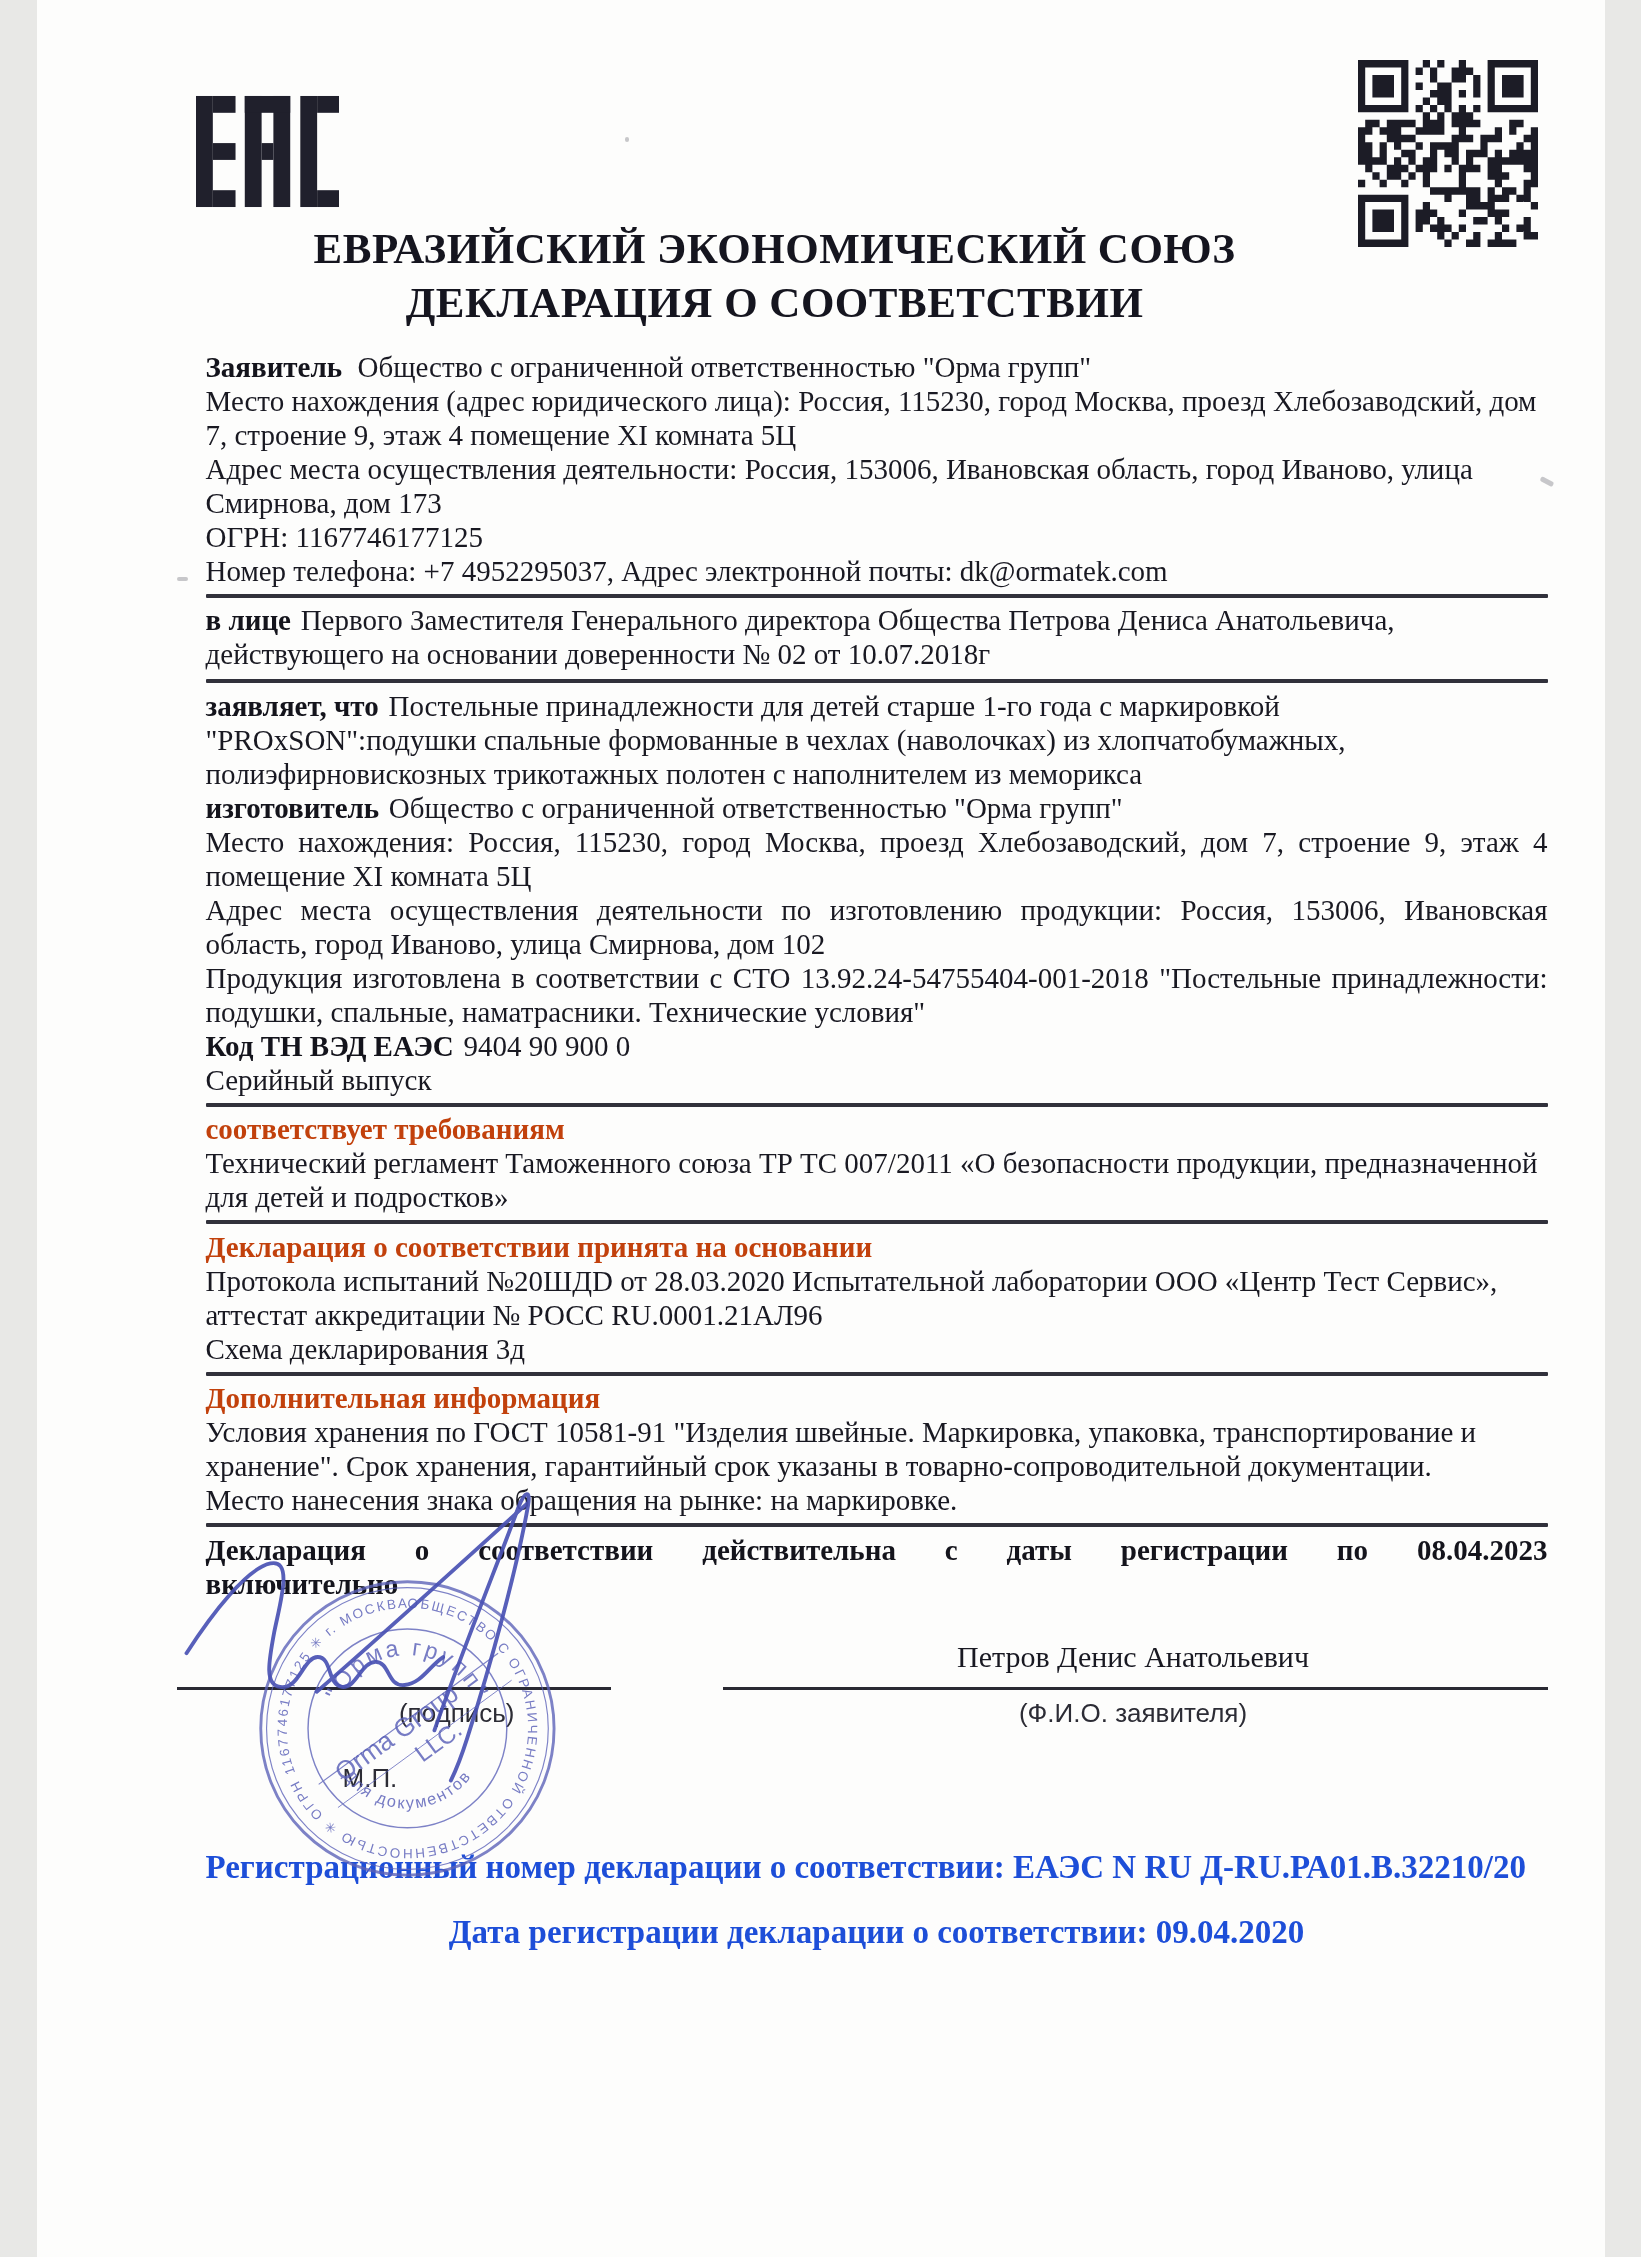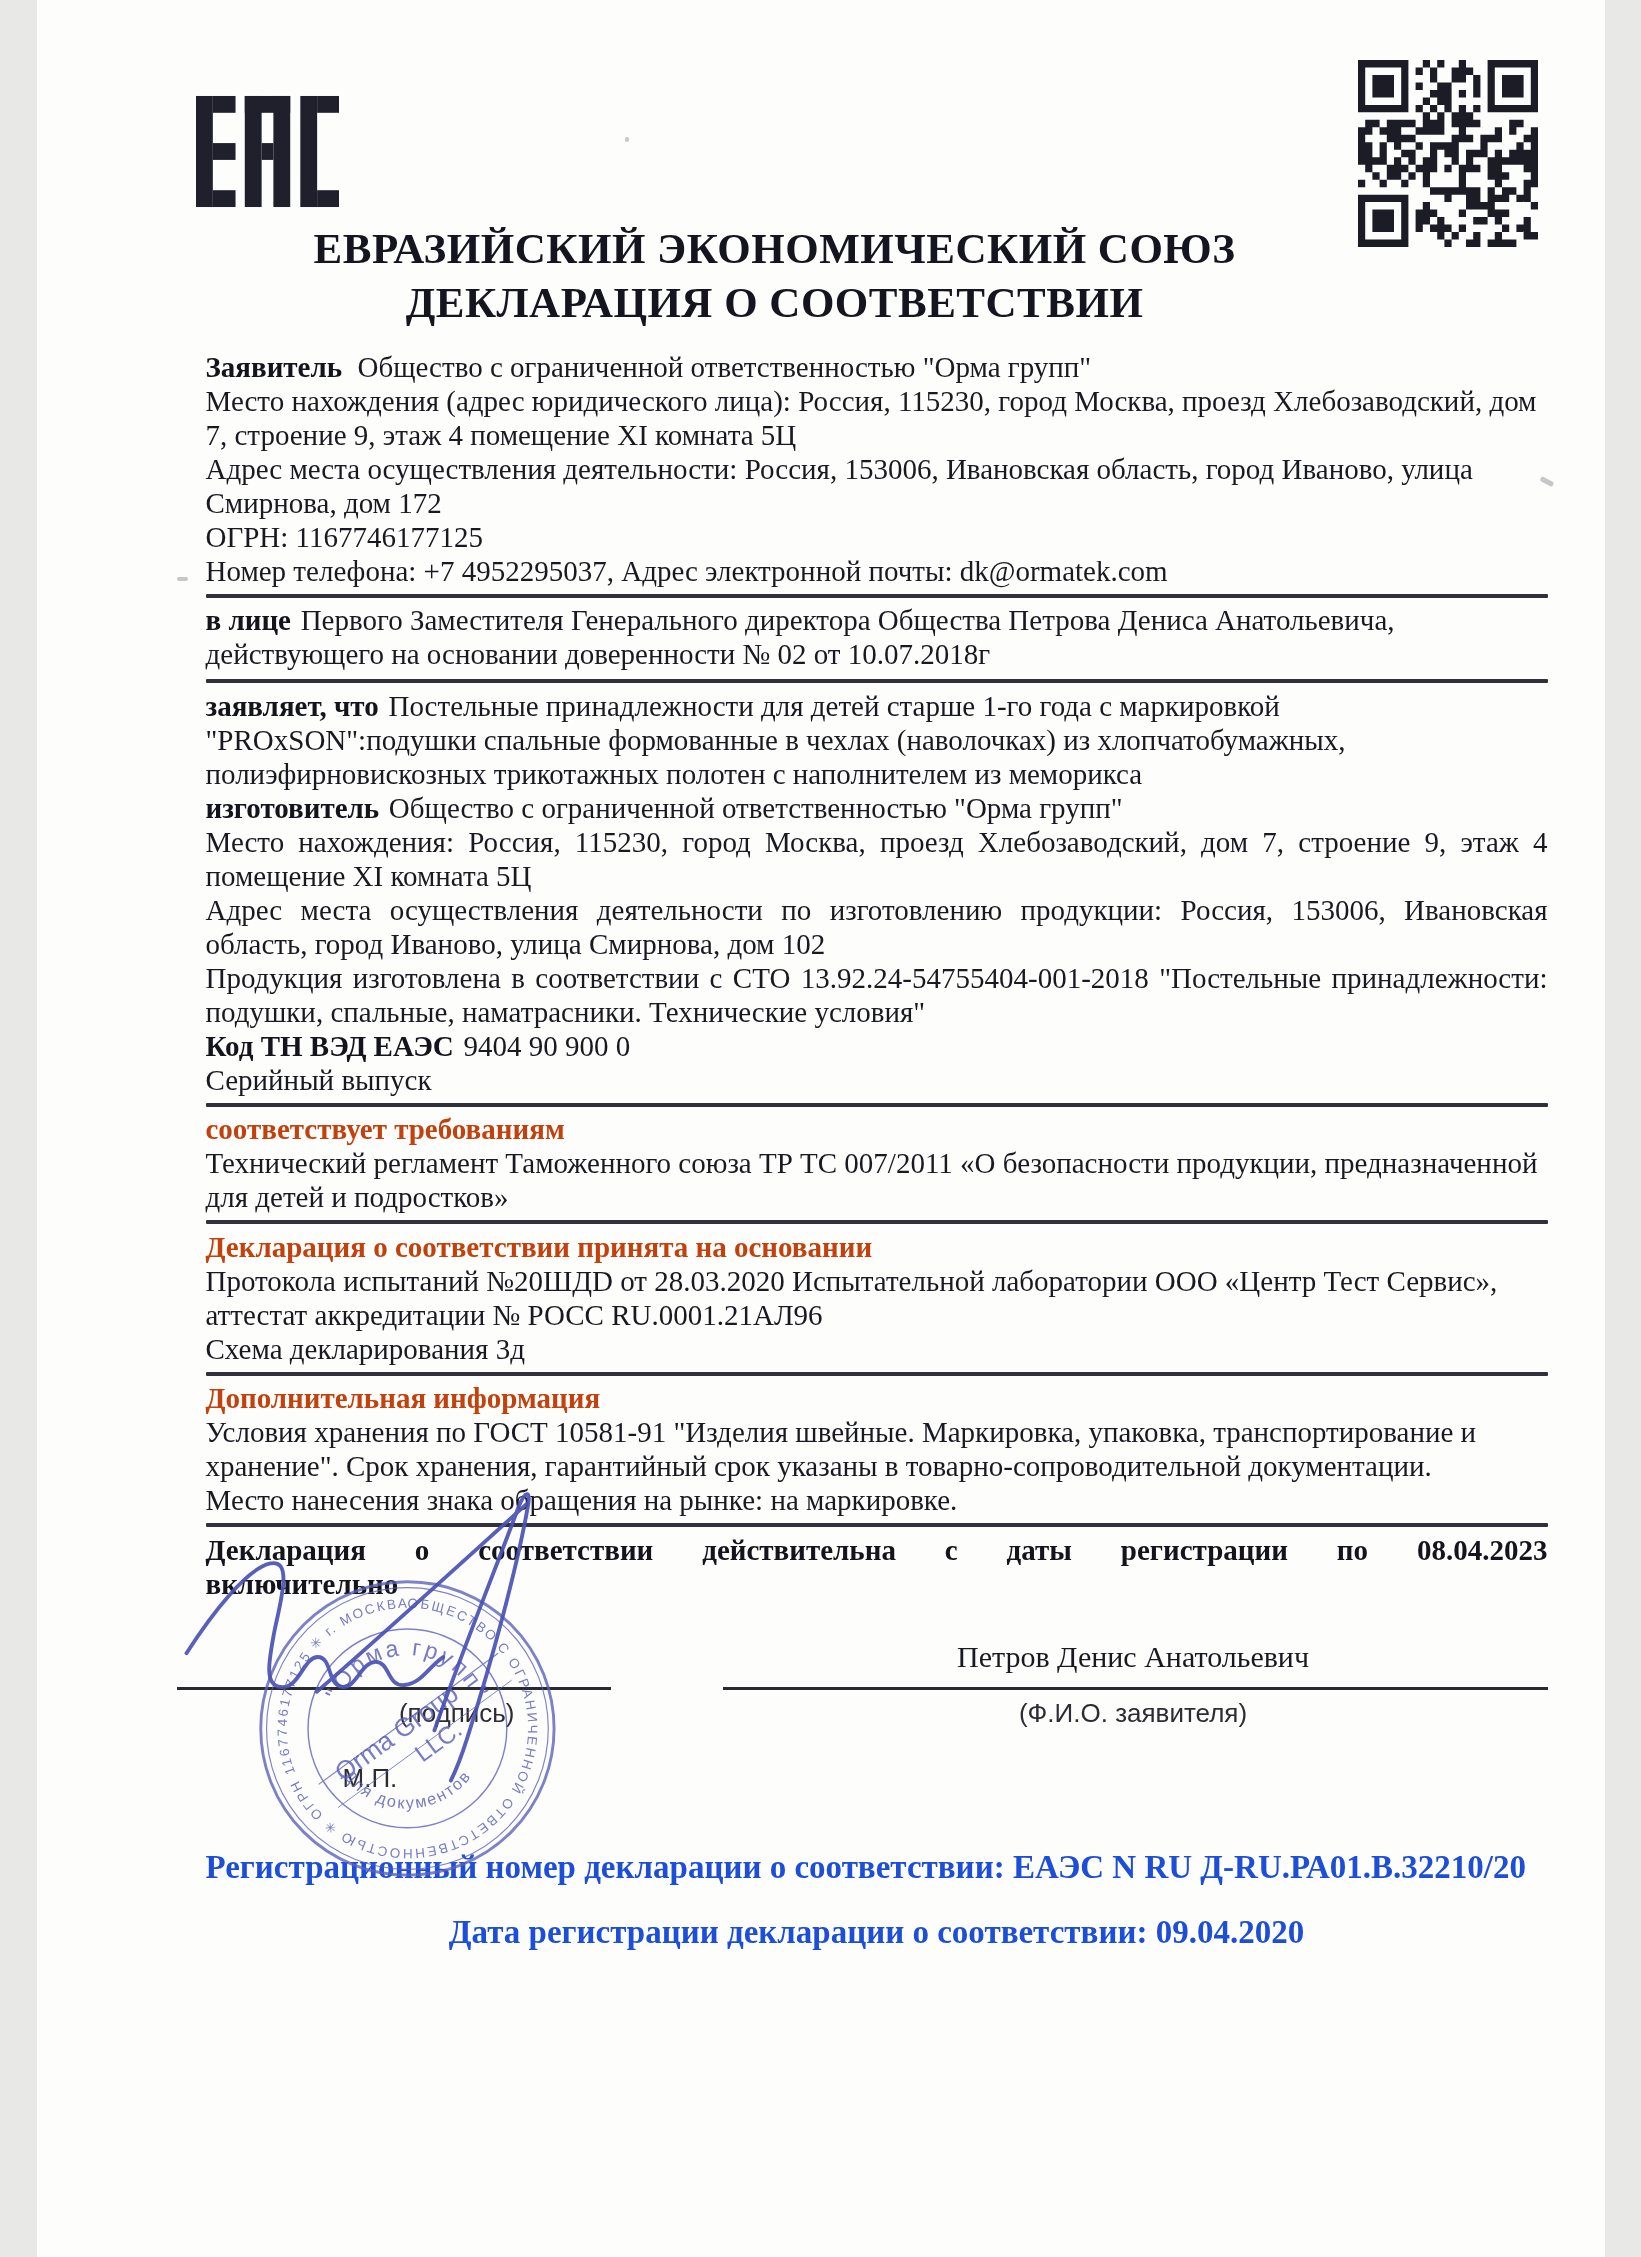--- a/index.html
+++ b/index.html
@@ -74,21 +74,21 @@
 
   <div class="titles">
     <div>ЕВРАЗИЙСКИЙ ЭКОНОМИЧЕСКИЙ СОЮЗ</div>
     <div>ДЕКЛАРАЦИЯ О СООТВЕТСТВИИ</div>
   </div>
 
   <div class="content">
 
     <p><span class="b lead">Заявитель</span><span>Общество с ограниченной ответственностью "Орма групп"</span></p>
     <p>Место нахождения (адрес юридического лица): Россия, 115230, город Москва, проезд Хлебозаводский, дом 7, строение 9, этаж 4 помещение XI комната 5Ц</p>
-    <p>Адрес места осуществления деятельности: Россия, 153006, Ивановская область, город Иваново, улица Смирнова, дом 172</p>
+    <p>Адрес места осуществления деятельности: Россия, 153006, Ивановская область, город Иваново, улица Смирнова, дом 173</p>
     <p>ОГРН: 1167746177125</p>
     <p>Номер телефона: +7 4952295037, Адрес электронной почты: dk@ormatek.com</p>
 
     <div class="rule"></div>
 
     <p class="mt6"><span class="b lead-sm">в лице</span><span>Первого Заместителя Генерального директора Общества Петрова Дениса Анатольевича, действующего на основании доверенности № 02 от 10.07.2018г</span></p>
 
     <div class="rule mt8"></div>
 
     <p class="mt10"><span class="b lead-sm">заявляет, что</span><span>Постельные принадлежности  для детей старше 1-го года с маркировкой "PROxSON":подушки спальные формованные в чехлах (наволочках) из хлопчатобумажных, полиэфирновискозных трикотажных полотен с наполнителем из меморикса</span></p>

